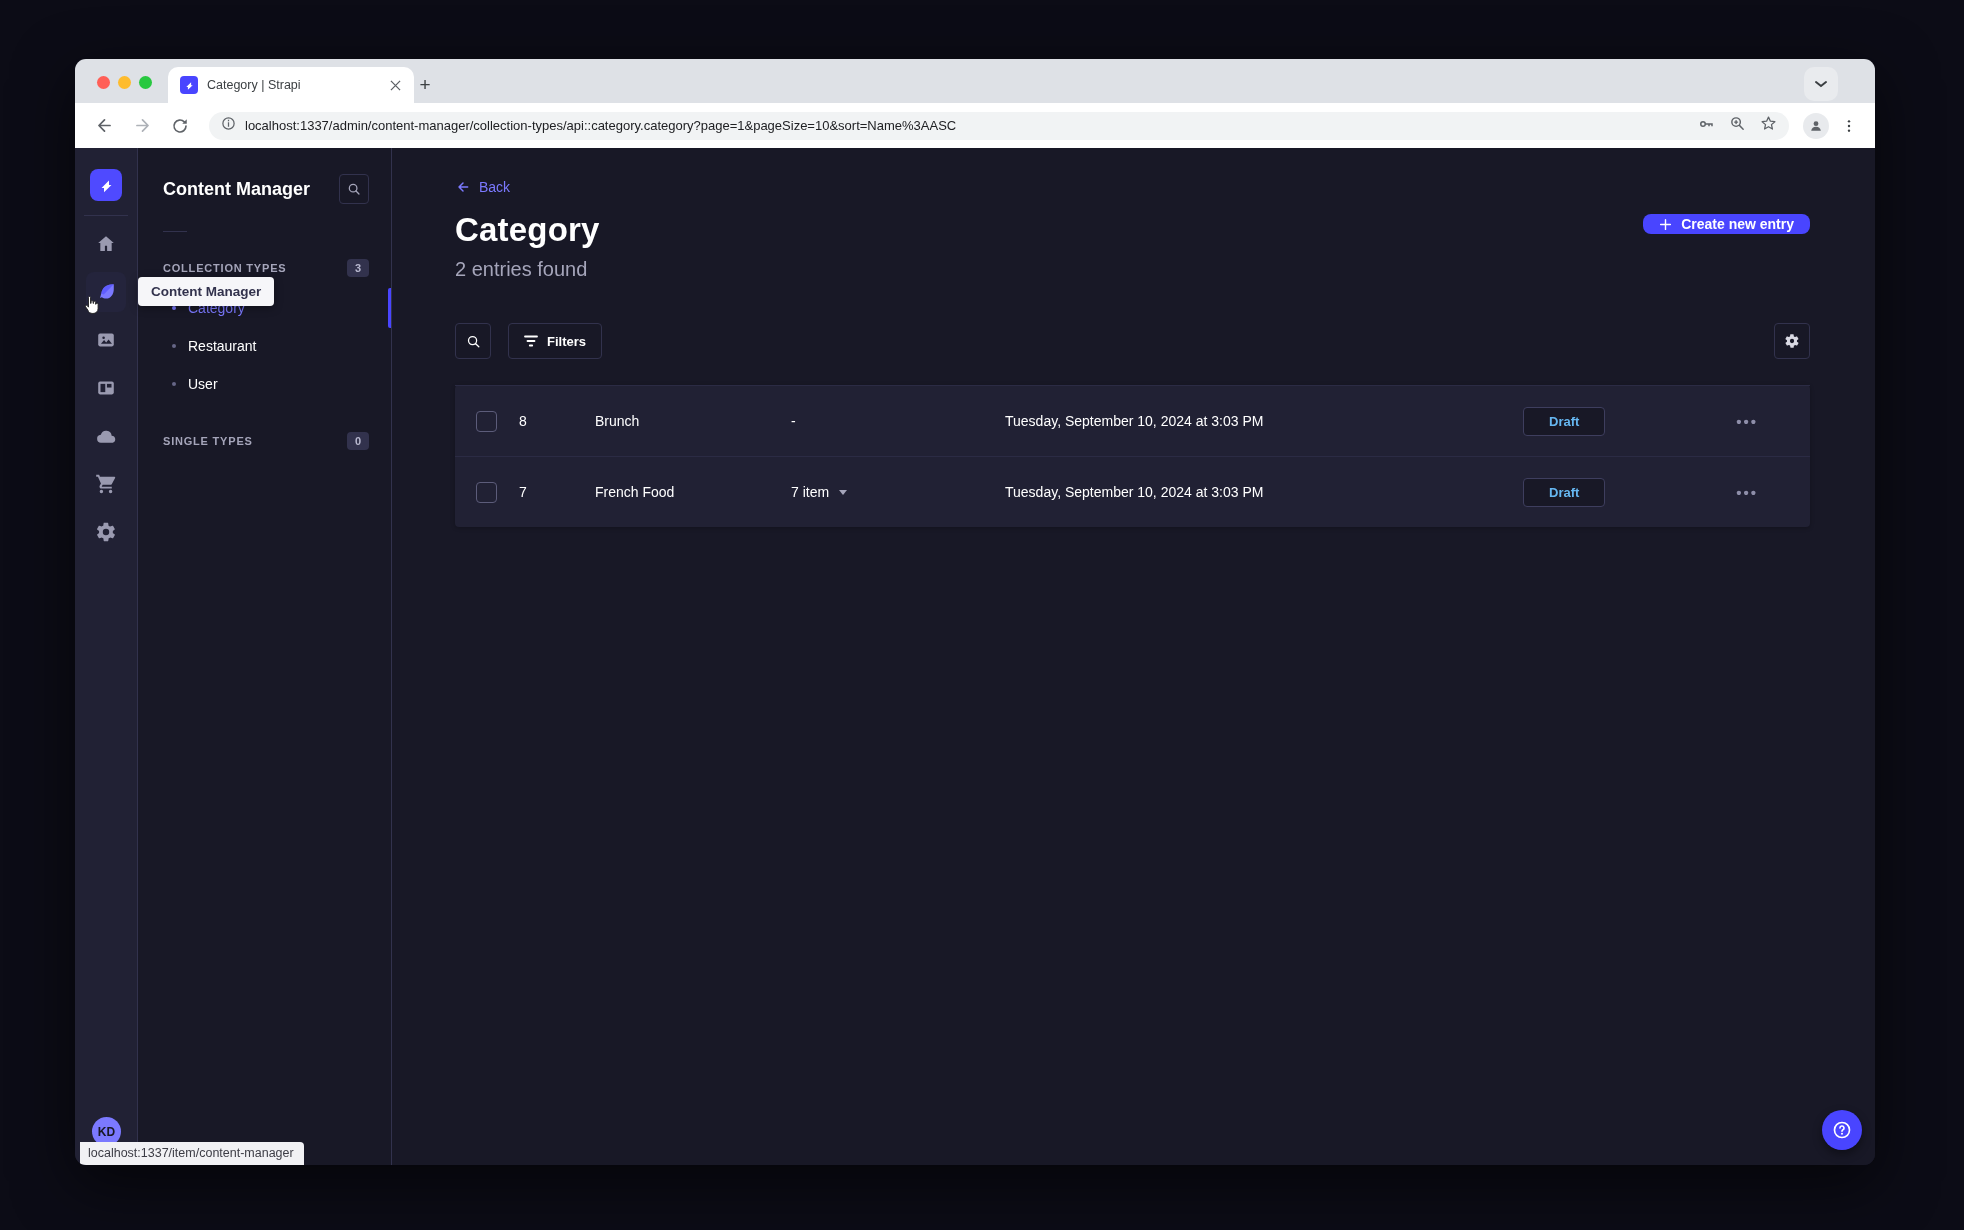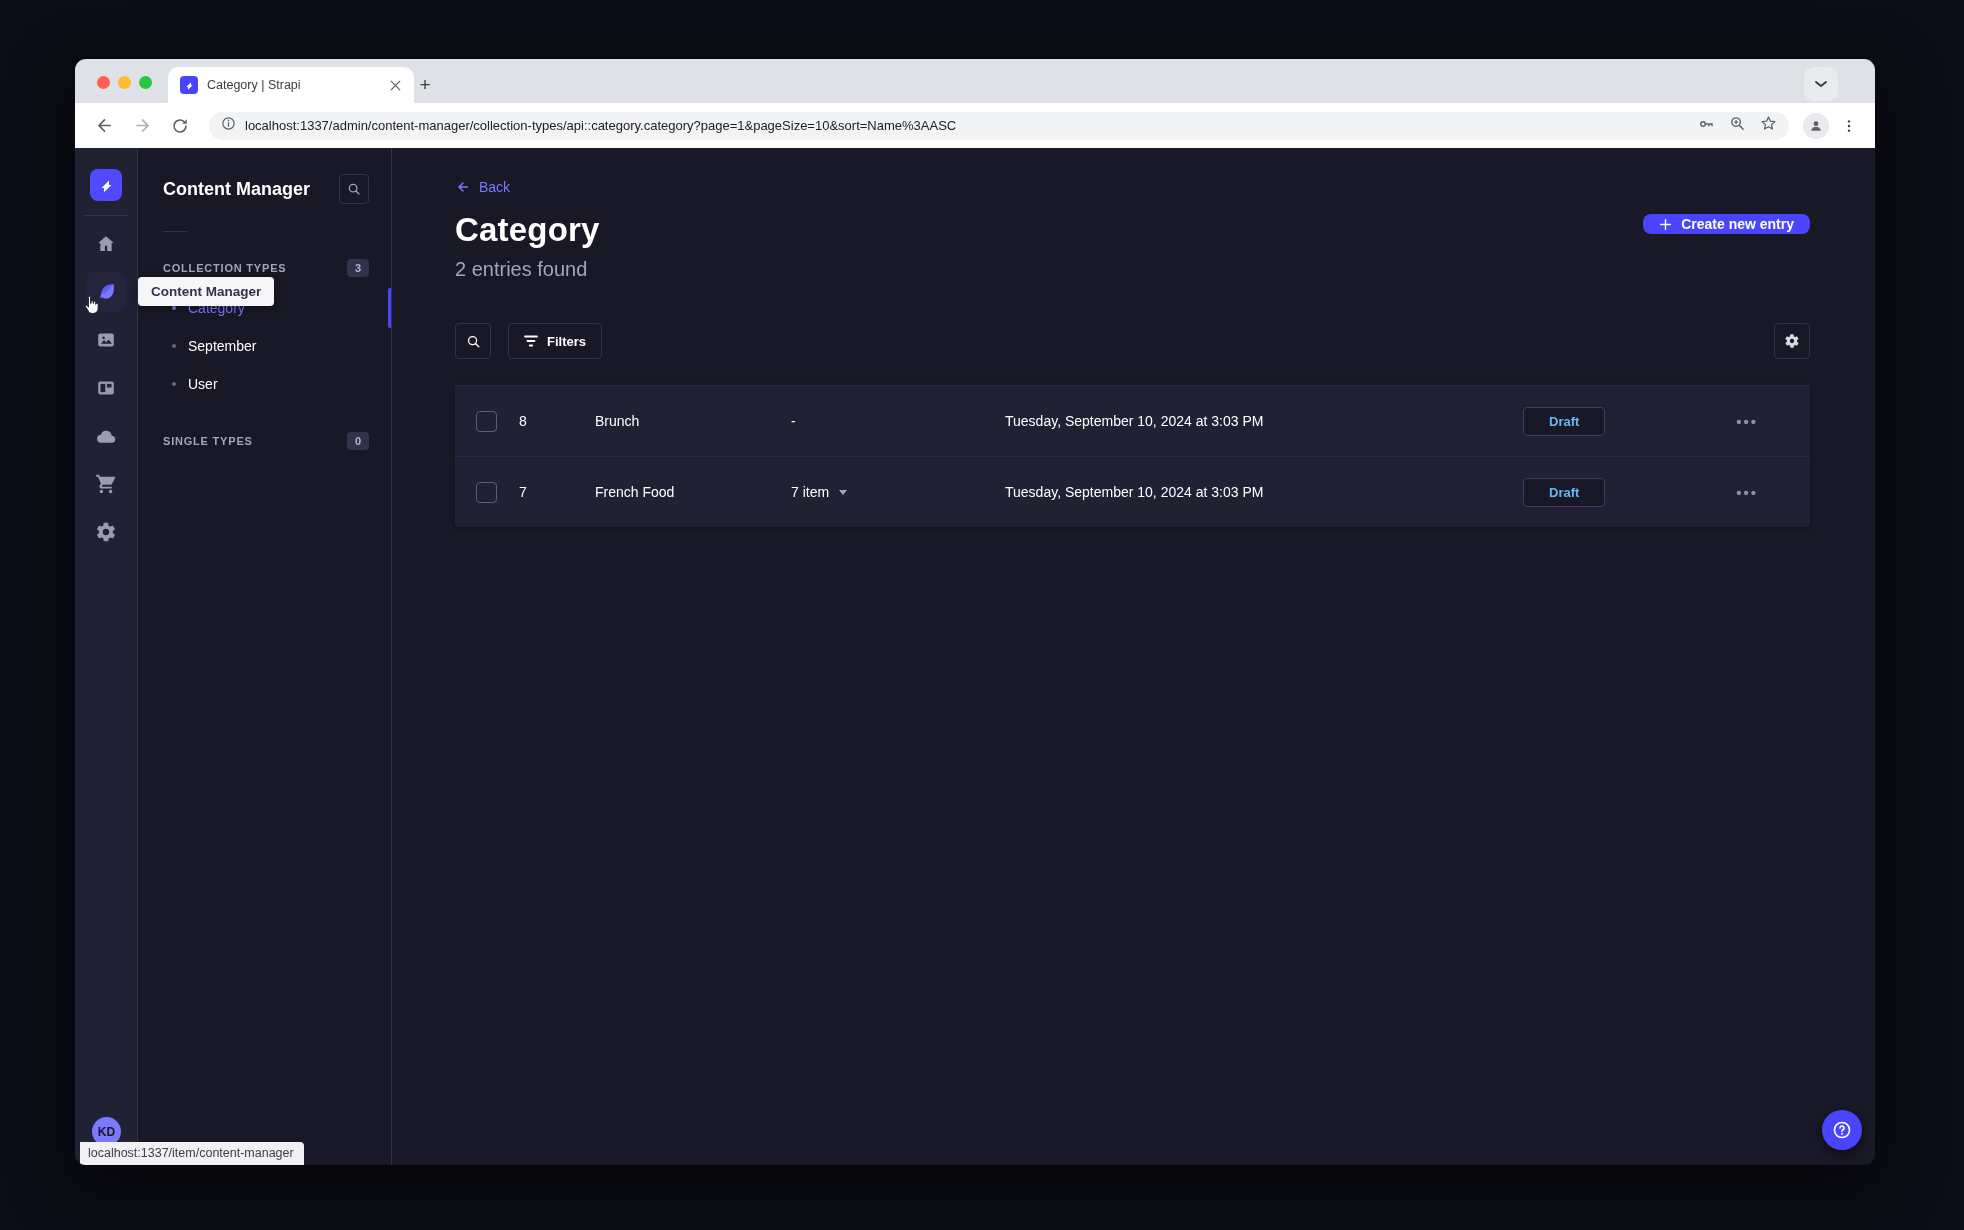--- a/index.html
+++ b/index.html
@@ -280,21 +280,21 @@
         <span class="section-label">COLLECTION TYPES</span>
         <span class="count-badge">3</span>
       </div>
       <div class="nav-items">
         <div class="nav-item active">
           <span class="bullet"></span>
           <span>Category</span>
         </div>
         <div class="nav-item">
           <span class="bullet"></span>
-          <span>September</span>
+          <span>Restaurant</span>
         </div>
         <div class="nav-item">
           <span class="bullet"></span>
           <span>User</span>
         </div>
       </div>
 
       <div class="section-head" style="margin-top:29px;">
         <span class="section-label">SINGLE TYPES</span>
         <span class="count-badge">0</span>

